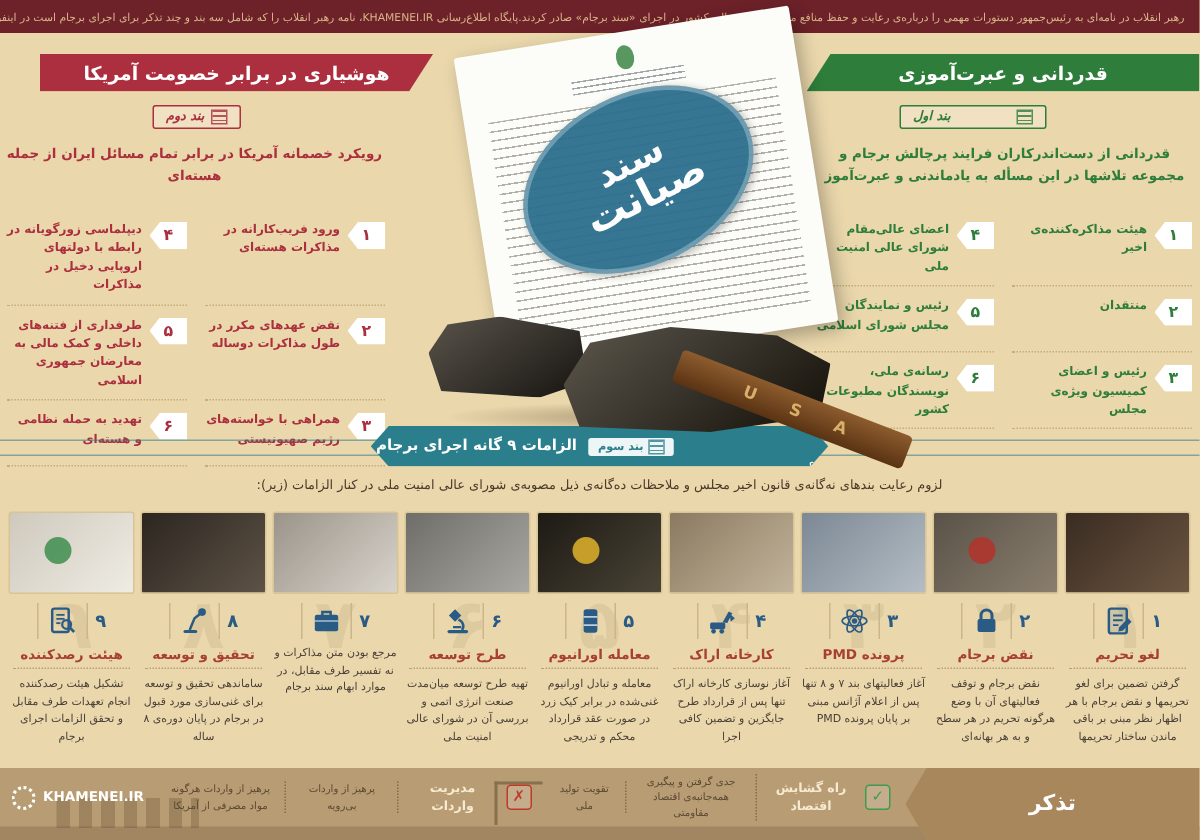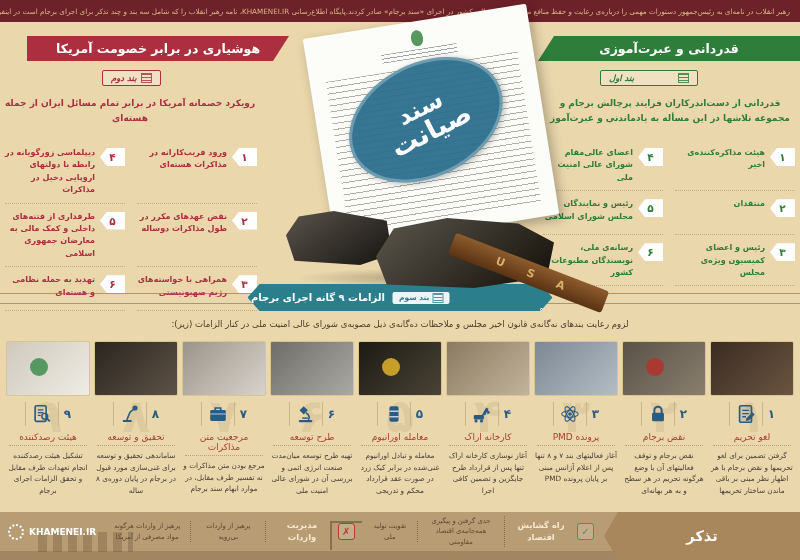--- a/index.html
+++ b/index.html
@@ -86,21 +86,21 @@
   .photo{height:53px;border:1px solid #d8c496;border-radius:2px;position:relative;overflow:hidden;}
   .photo-accent{position:absolute;left:28%;top:30%;width:18px;height:18px;border-radius:50%;opacity:.85;}
   .columns{top:399px;}
   .req-col{position:relative;text-align:center;}
   .ghost{position:absolute;font-size:46px;font-weight:bold;color:rgba(110,85,45,.10);
         top:-10px;left:50%;transform:translateX(-50%);z-index:0;}
   .req-head{display:flex;align-items:center;justify-content:center;gap:5px;height:30px;position:relative;z-index:1;}
   .req-num{color:var(--icon-blue);font-weight:bold;font-size:12px;}
   .req-icon{color:var(--icon-blue);padding:0 5px;border-left:1px solid #cbb68a;border-right:1px solid #cbb68a;
         display:flex;align-items:center;height:24px;}
-  .req-title{color:var(--title-red);font-weight:normal;font-size:9px;padding-bottom:3px;
+  .req-title{color:var(--title-red);font-weight:bold;font-size:9px;padding-bottom:3px;
         border-bottom:1px dotted #b99f6e;margin:3px 3px 4px;position:relative;z-index:1;}
   .req-text{font-size:7.3px;line-height:1.6;color:var(--body-text);padding:0 1px;position:relative;z-index:1;}
   
   .footer{position:absolute;bottom:0;left:0;right:0;height:48px;background:var(--footer-bg);z-index:2;}
   .footer::before{content:"";position:absolute;left:0;right:0;bottom:0;height:9px;background:rgba(80,60,35,.22);}
   .city{position:absolute;left:38px;bottom:8px;width:95px;height:20px;opacity:.45;
         background:repeating-linear-gradient(to right,rgba(85,65,40,.6) 0 9px,transparent 9px 15px);}
   .crane{position:absolute;left:330px;bottom:10px;width:30px;height:27px;opacity:.5;
         border-left:2px solid #5a4428;border-top:2px solid #5a4428;}
   .tazakkor{position:absolute;right:0;top:0;bottom:0;width:196px;background:var(--footer-block);
@@ -343,21 +343,20 @@
         <div class="req-head">
           <span class="req-num">۷</span>
           <span class="req-icon">
             <svg viewBox="0 0 24 24" width="22" height="22">
               <path d="M9 8V5.5h6V8" fill="none" stroke="currentColor" stroke-width="1.8"></path>
               <rect x="3.5" y="7.5" width="17" height="12" rx="1.5" fill="currentColor"></rect>
               <path d="M3.5 12h17" stroke="rgba(255,255,255,.6)" stroke-width="1.2"></path>
             </svg>
           </span>
         </div>
-        <div class="req-title">مرجعیت متن مذاکرات</div>
         <div class="req-text">مرجع بودن متن مذاکرات و نه تفسیر طرف مقابل، در موارد ابهام سند برجام</div>
       </div>
       <div class="req-col">
         <span class="ghost">۸</span>
         <div class="req-head">
           <span class="req-num">۸</span>
           <span class="req-icon">
             <svg viewBox="0 0 24 24" width="22" height="22">
               <rect x="4" y="18.5" width="10" height="2.2" rx="1.1" fill="currentColor"></rect>
               <path d="M8.5 18.5L12 10l4.5-3.5" fill="none" stroke="currentColor" stroke-width="1.8"></path>

